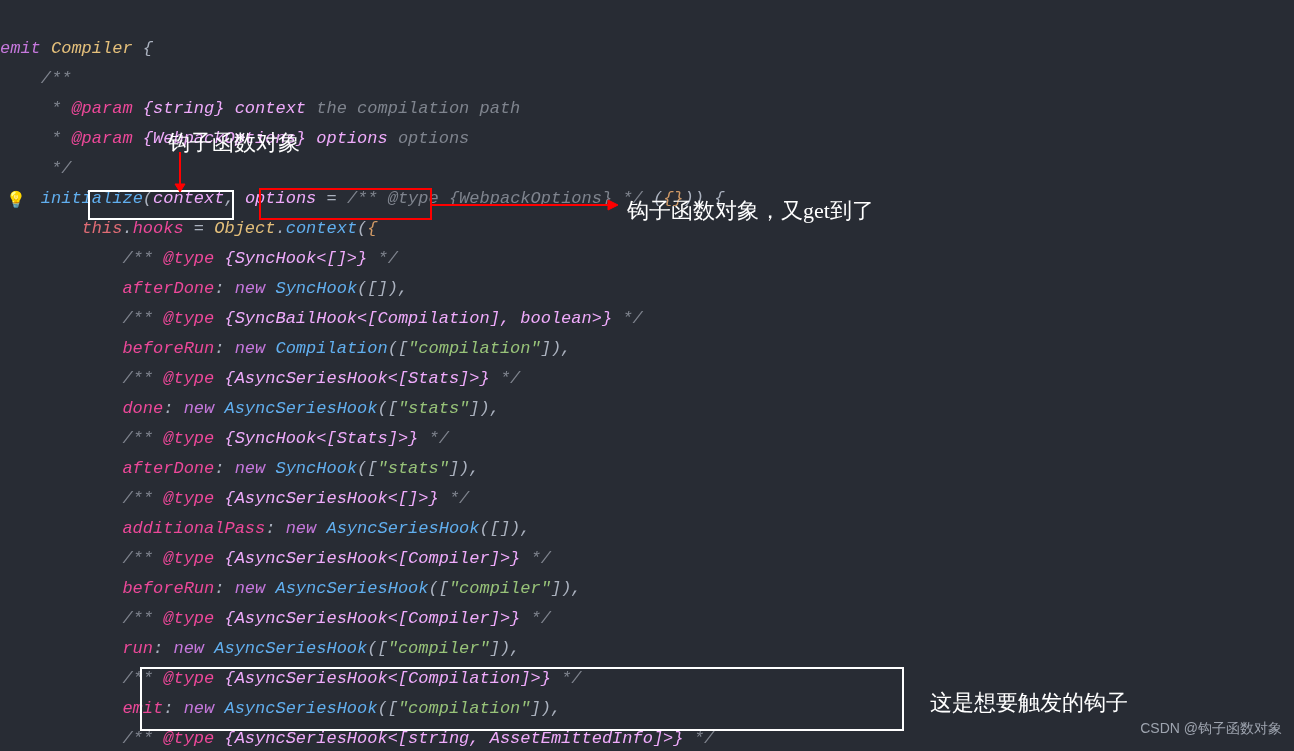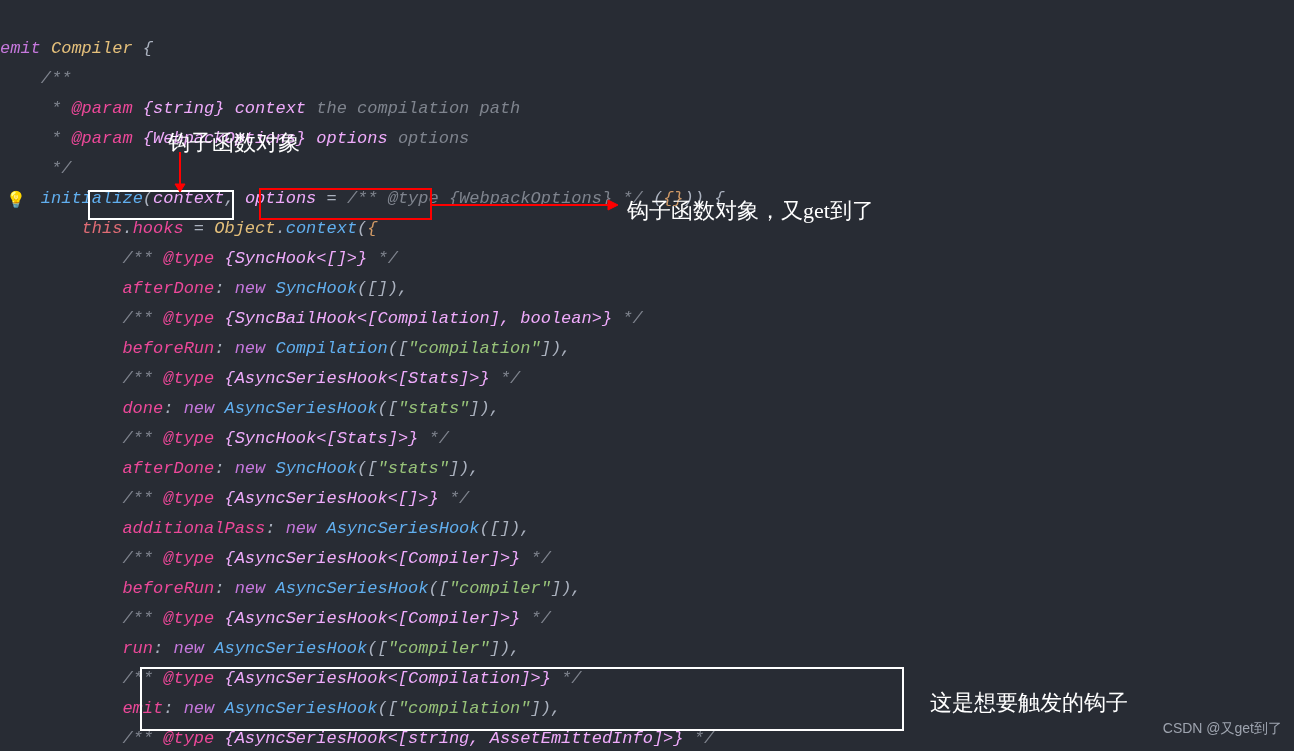--- a/index.html
+++ b/index.html
@@ -66,13 +66,13 @@
 
 <svg class="arrow" style="left:170px;top:147px" width="20" height="45">
 <line x1="10" y1="5" x2="10" y2="40" stroke-width="2"></line>
 <polygon points="10,45 5,37 15,37"></polygon>
 </svg>
 <svg class="arrow" style="left:430px;top:198px" width="190" height="14">
 <line x1="0" y1="7" x2="180" y2="7" stroke-width="2"></line>
 <polygon points="188,7 178,2 178,12"></polygon>
 </svg>
 
-<div class="watermark">CSDN @又get到了</div>
+<div class="watermark">CSDN @钩子函数对象</div>
 
 </body></html>

